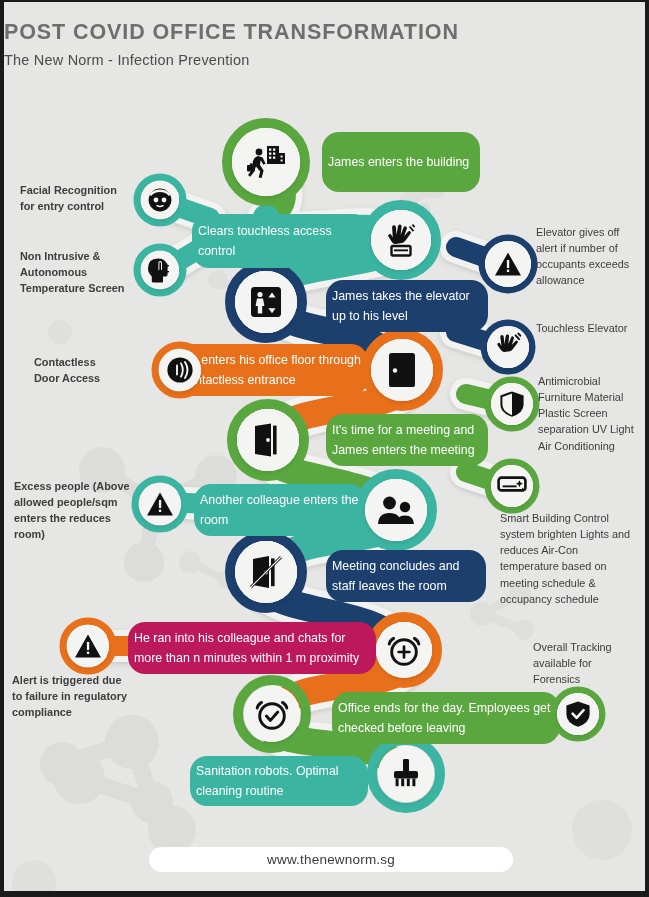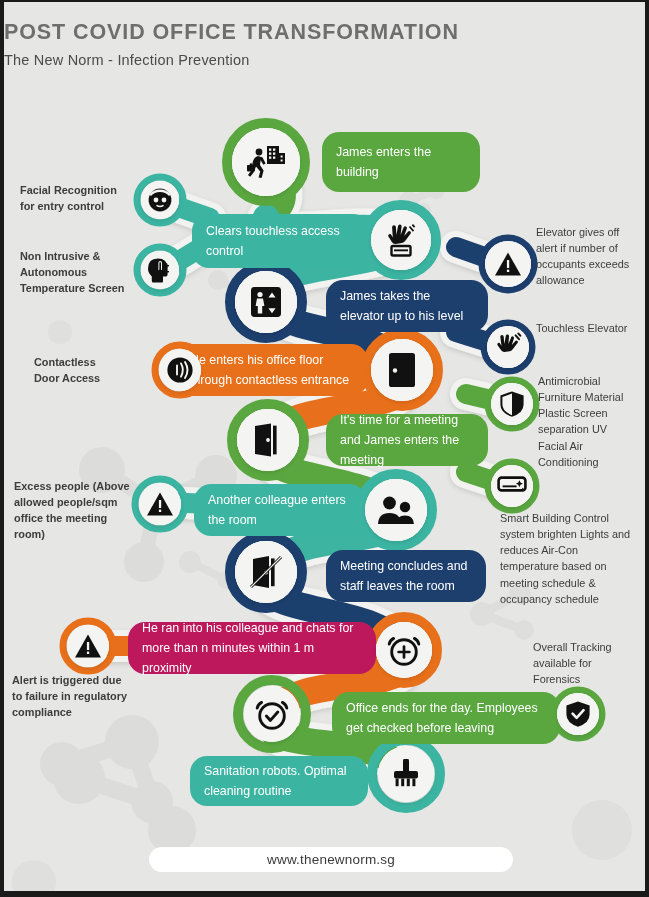--- a/index.html
+++ b/index.html
@@ -33,21 +33,21 @@
     margin-top: 7px;
     font-size: 14.5px; color: #4b4b4b; letter-spacing: 0.2px;
   }
 
   
   .bubble {
     position: absolute;
     color: #ffffff;
     font-size: 12.4px;
     line-height: 1.62;
-    padding: 9px 14px;
+    padding: 9px 6px;
     border-radius: 17px;
     display: flex; align-items: center;
     z-index: 6;
   }
 
   
   .node {
     position: absolute;
     border-radius: 50%;
     background: #ffffff;
@@ -556,29 +556,29 @@
   <div class="caption right" style="left:532px; top:318px; width:104px;">
     <span>Touchless Elevator</span>
   </div>
 
   <div class="caption left" style="left:30px; top:352px; width:112px;">
     <div>Contactless</div>
     <div>Door Access</div>
   </div>
 
   <div class="caption right" style="left:534px; top:371px; width:98px;">
-    <span>Antimicrobial Furniture Material Plastic Screen separation UV Facial Air Conditioning</span>
+    <span>Antimicrobial Furniture Material Plastic Screen separation UV Light Air Conditioning</span>
   </div>
 
   <div class="caption right" style="left:496px; top:508px; width:134px;">
     <span>Smart Building Control system brighten Lights and reduces Air-Con temperature based on meeting schedule &amp; occupancy schedule</span>
   </div>
 
   <div class="caption left" style="left:10px; top:476px; width:118px;">
-    <span>Excess people (Above allowed people/sqm office the meeting room)</span>
+    <span>Excess people (Above allowed people/sqm enters the reduces room)</span>
   </div>
 
   <div class="caption left" style="left:8px; top:670px; width:118px;">
     <span>Alert is triggered due to failure in regulatory compliance</span>
   </div>
 
   <div class="caption right" style="left:529px; top:637px; width:88px;">
     <span>Overall Tracking available for Forensics</span>
   </div>
 

